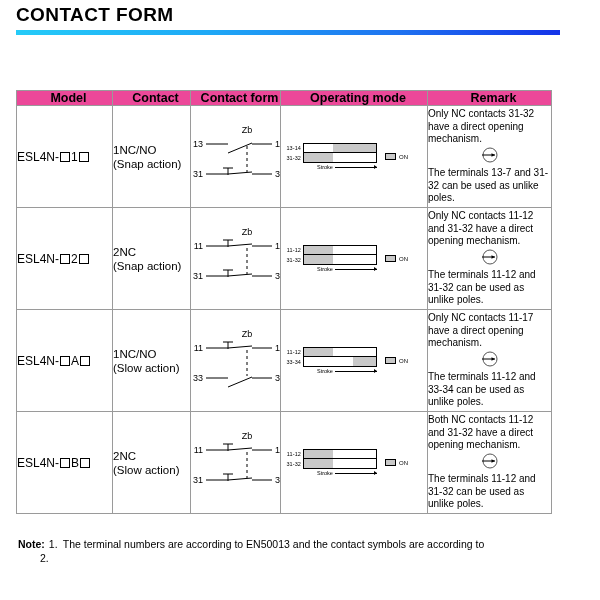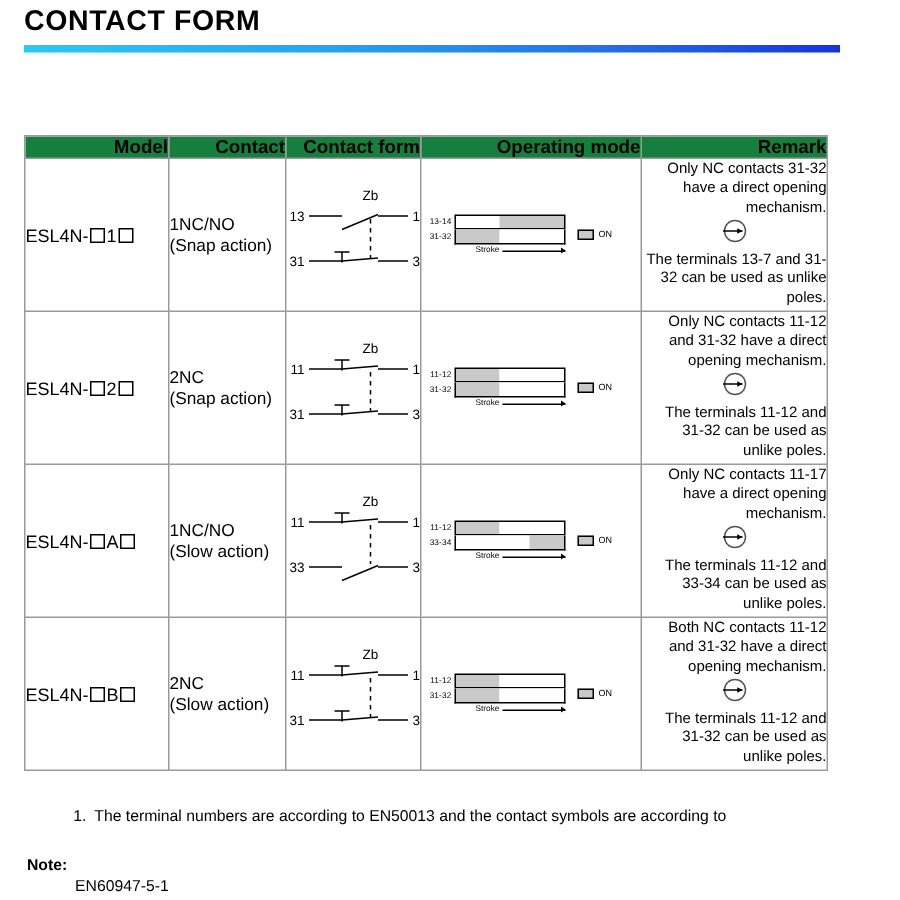--- a/index.html
+++ b/index.html
@@ -36,25 +36,25 @@
     width: 535px;
     border-collapse: collapse;
     table-layout: fixed;
   }
   .table th, .table td {
     border: 1px solid #9a9a9a;
     vertical-align: middle;
     padding: 0;
   }
   .table thead th {
-    background: #15803d;
+    background: #ec4899;
     height: 14px;
     font-size: 12.5px;
     font-weight: bold;
-    text-align: right;
+    text-align: center;
     padding-left: 8px;
     color: #000;
   }
   .col-model     { width: 96px; }
   .col-contact   { width: 78px; }
   .col-form      { width: 90px; }
   .col-mode      { width: 147px; }
   .col-remark    { width: 124px; }
 
   .table tbody td { height: 102px; }
@@ -166,35 +166,34 @@
     border: 1px solid #000;
   }
   .legend-txt { font-size: 6px; color: #000; }
 
   
   .remark-cell {
     font-size: 10px;
     line-height: 12.6px;
     padding: 6px 5px 6px 7px;
     vertical-align: top;
-    text-align: right;
   }
   .remark-p { margin: 0; }
   .doa-wrap { text-align: center; margin: 1px 0 1px 0; }
 
   
   .notes {
     position: absolute;
     left: 18px; top: 537px;
     width: 566px;
     font-size: 10.5px;
     line-height: 14px;
   }
   .note-line { display: flex; }
-  .note-lbl { font-weight: bold; padding-right: 4px; margin-top: 33px; }
+  .note-lbl { font-weight: bold; padding-right: 4px; }
   .note-num { width: 14px; flex: none; }
   .note-indent { padding-left: 32px; }
 </style>
 </head>
 <body>
 
 <div class="page">
 
   <div class="title">CONTACT FORM</div>
   <div class="rule"></div>
@@ -479,19 +478,18 @@
         </tr>
       </tbody>
   </table>
 
   <div class="notes">
     <div class="note-line">
       <span class="note-lbl">Note:</span>
       <span class="note-num">1.</span>
       <span>The terminal numbers are according to EN50013 and the contact symbols are according to</span>
     </div>
-    <div class="note-indent">EN60947-5-1</div>
     <div class="note-line note-indent" style="padding-left:22px">
       <span class="note-num">2.</span>
     </div>
   </div>
 
 </div>
 
 </body></html>

